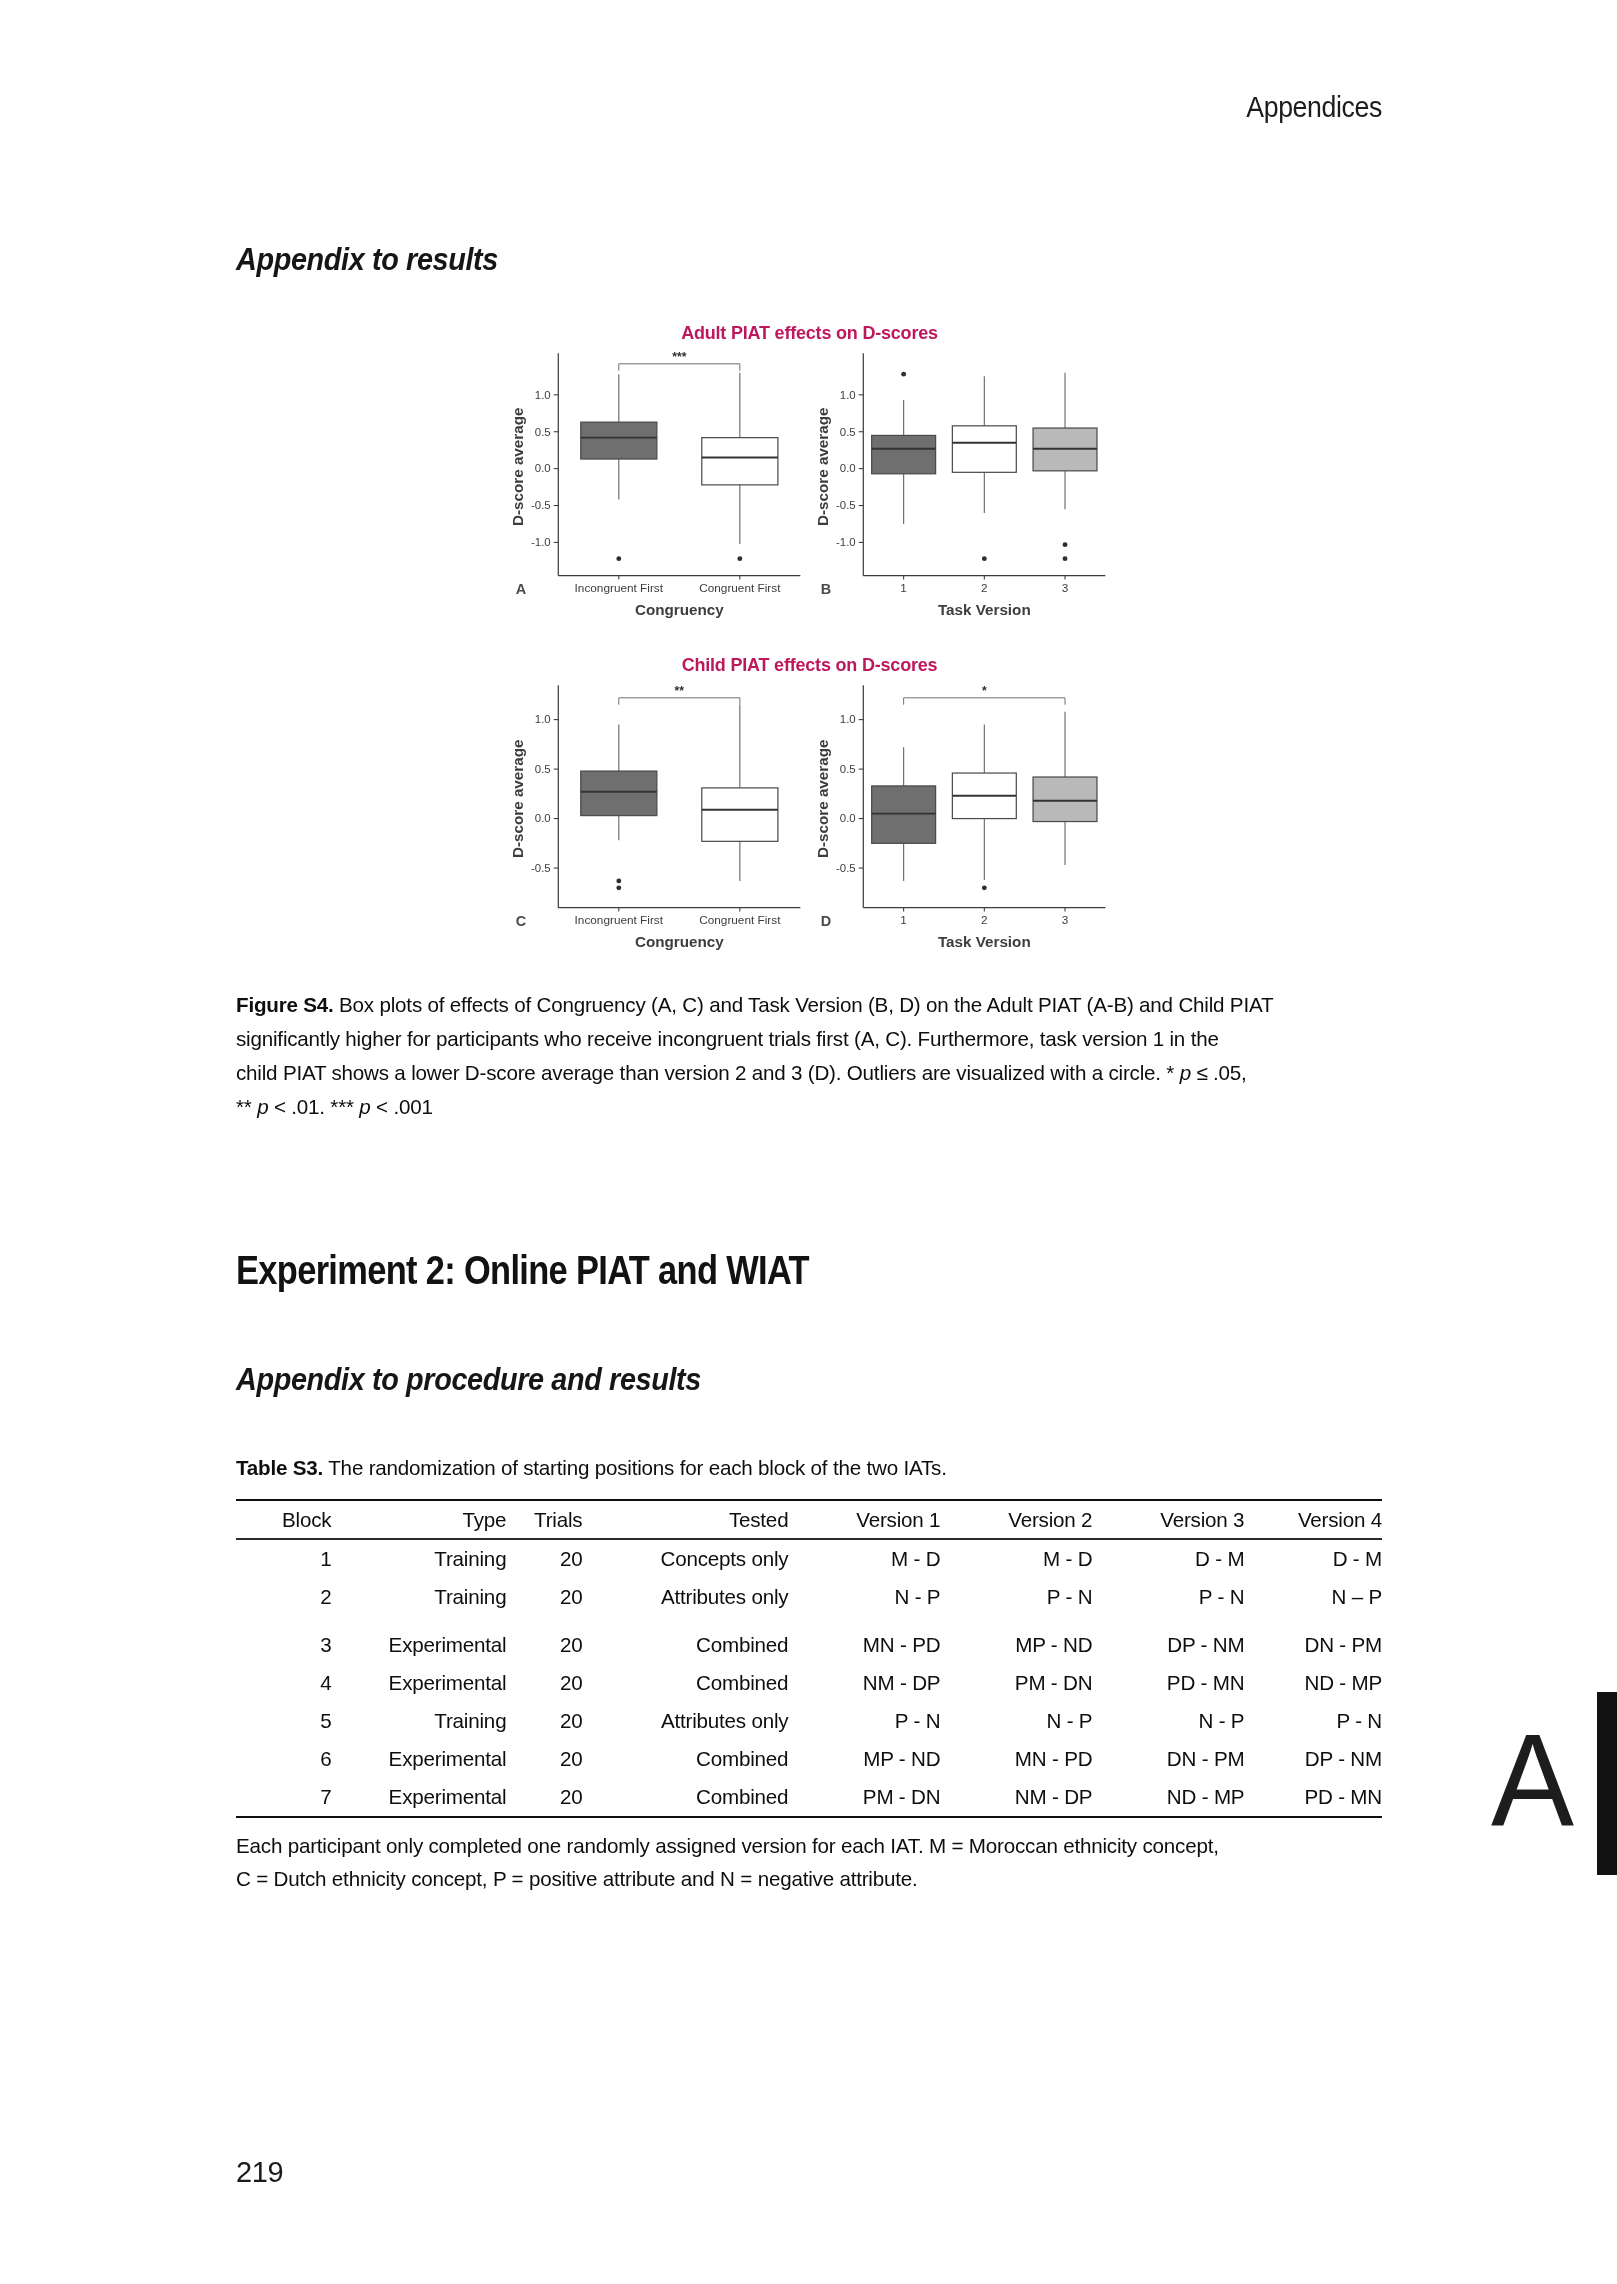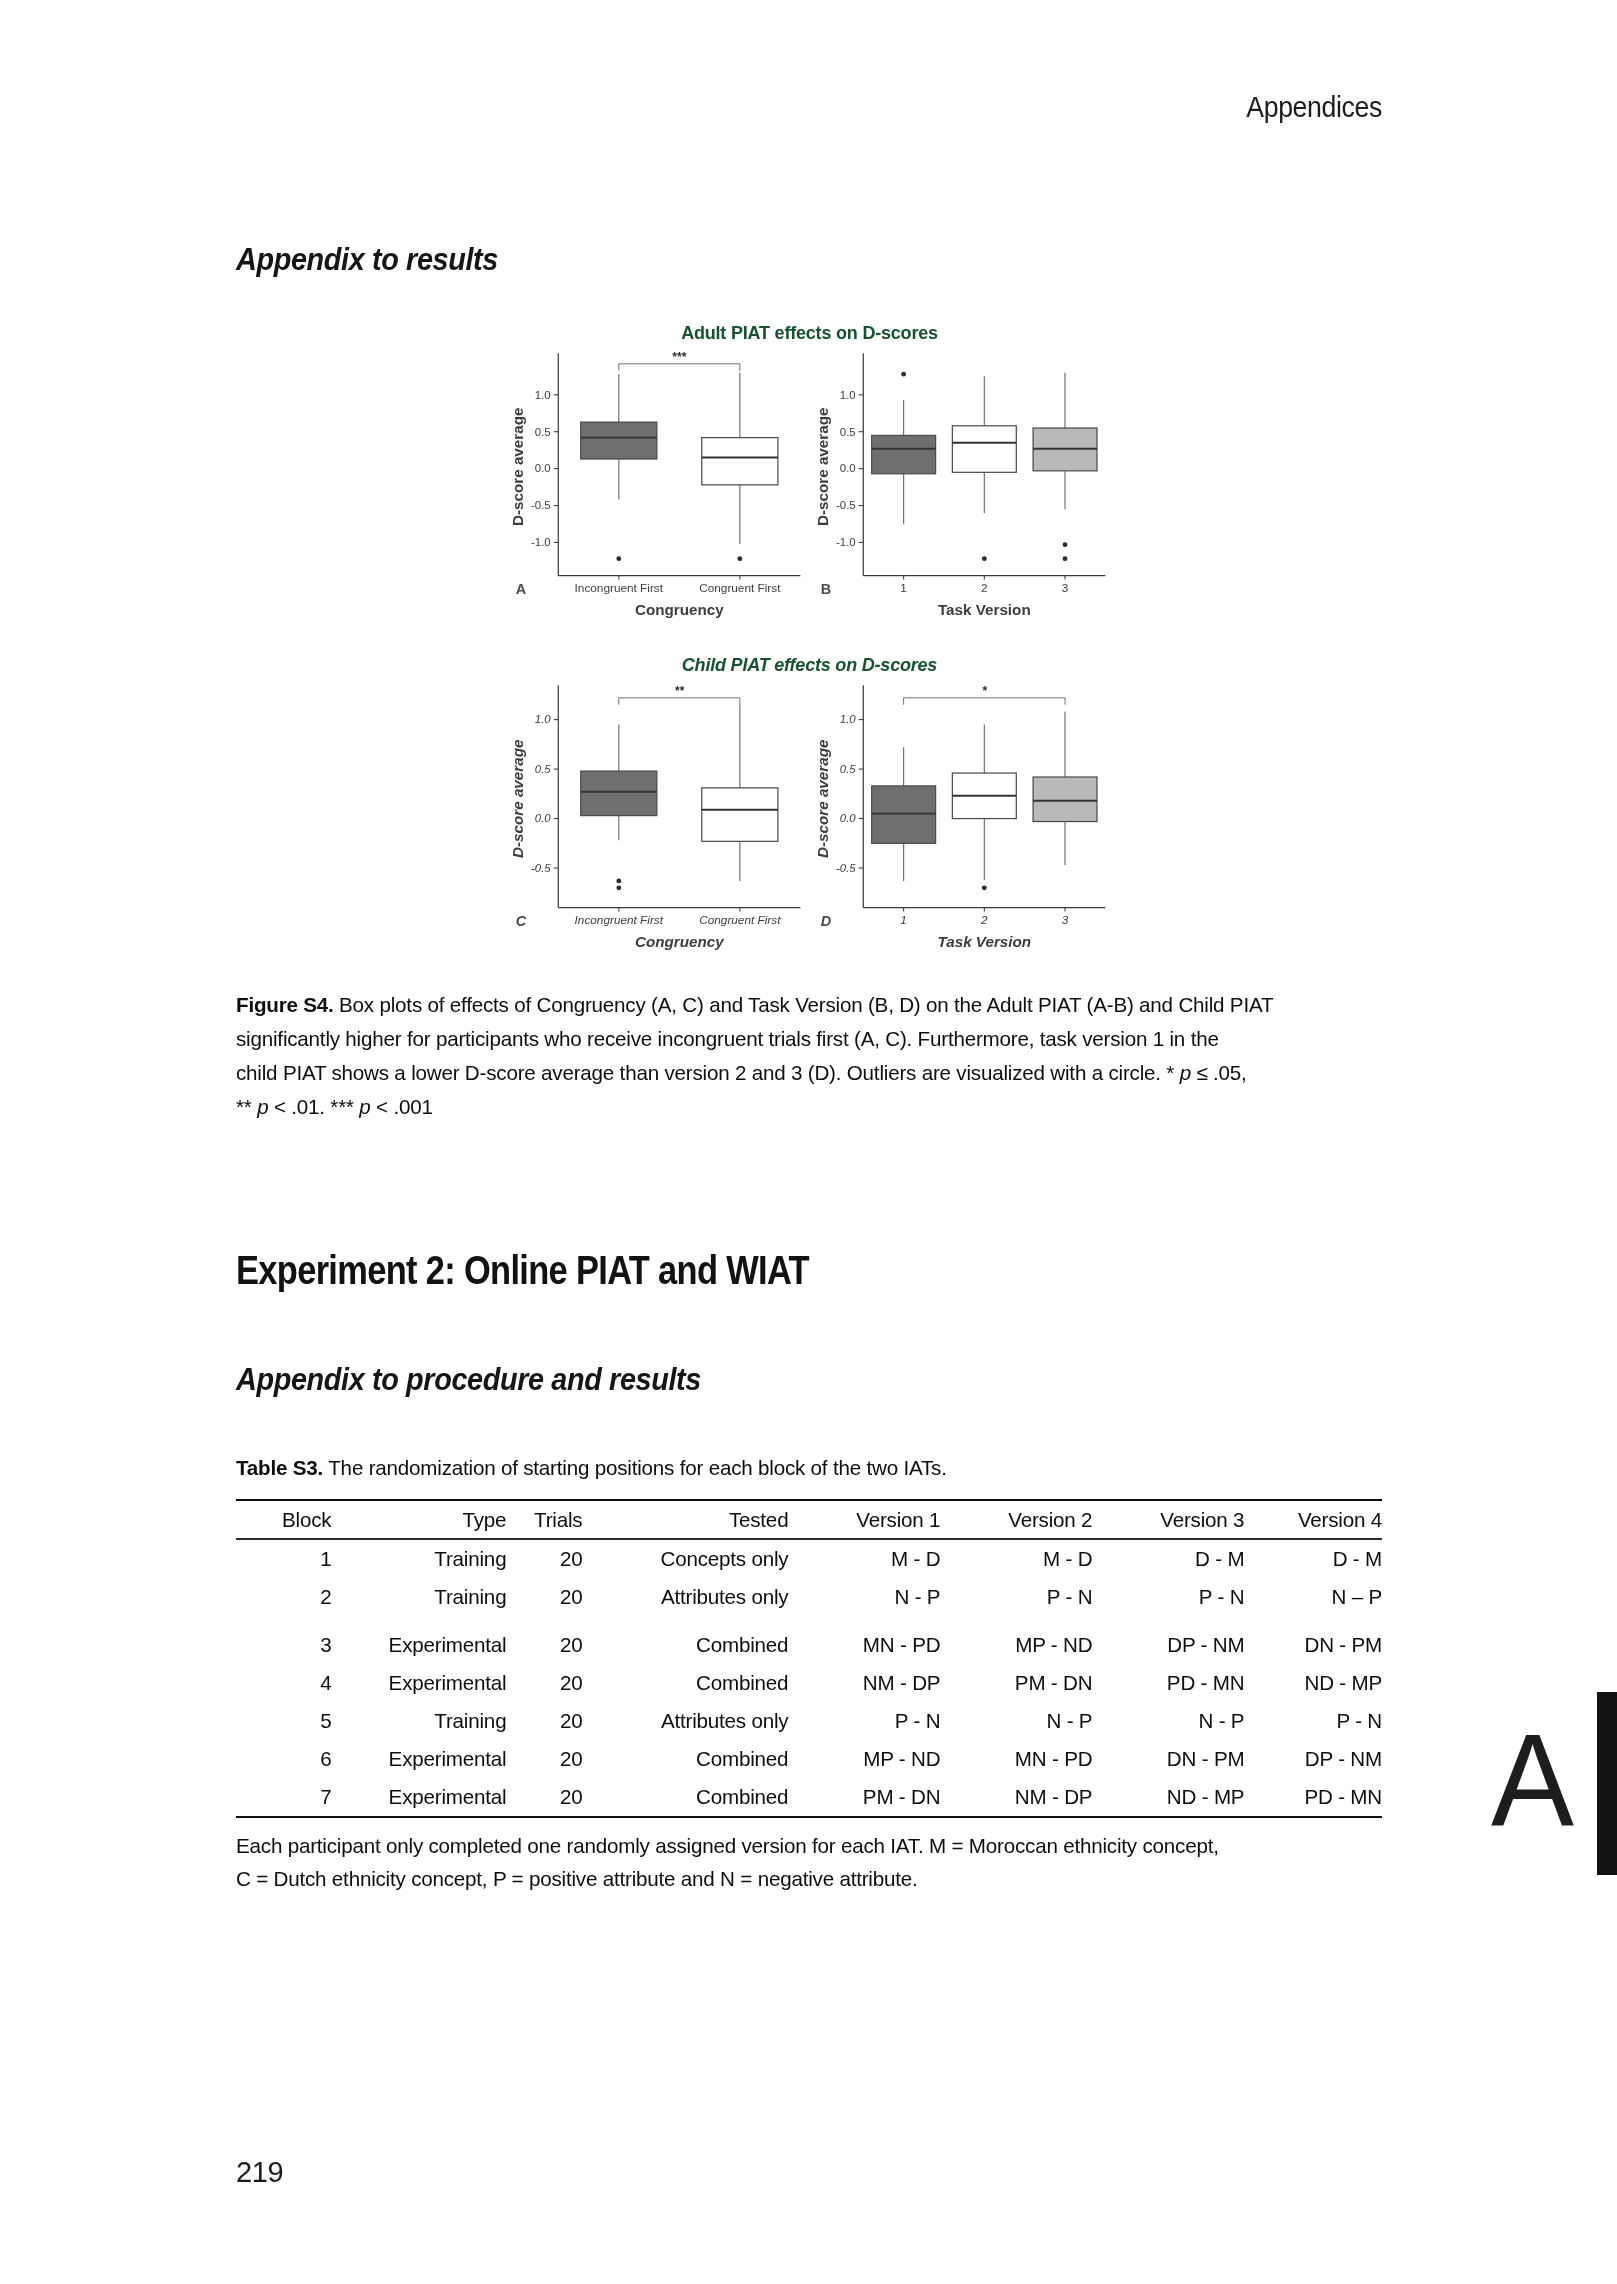--- a/index.html
+++ b/index.html
@@ -24,23 +24,23 @@
   .h-results{left:236px;top:241px;}
   .h-proc{left:236px;top:1361px;}
   .main-heading{
     left:236px;top:1247px;font-size:41px;font-weight:bold;color:#121212;
     letter-spacing:-0.8px;transform:scaleX(0.84);transform-origin:0 50%;
     white-space:nowrap;
   }
   
   .figure{width:609px;}
   .fig1{left:505px;top:323px;}
-  .fig2{left:505px;top:655px;font-style:italic;}
+  .fig2{left:505px;top:655px;}
   .fig-title{
-    text-align:center;font-size:18px;font-weight:600;color:#14532d;
+    text-align:center;font-size:18px;font-weight:600;color:#be185d;
     letter-spacing:-0.2px;margin-bottom:3px;filter:blur(0.2px);
   }
   .panels{display:flex;}
   .panel-svg{filter:blur(0.3px);}
   
   .fig-caption{
     left:236px;top:988px;width:1157px;font-size:20.6px;line-height:34px;
     color:#0e0e0e;letter-spacing:-0.2px;
   }
   .fig-caption .line{white-space:nowrap;}

